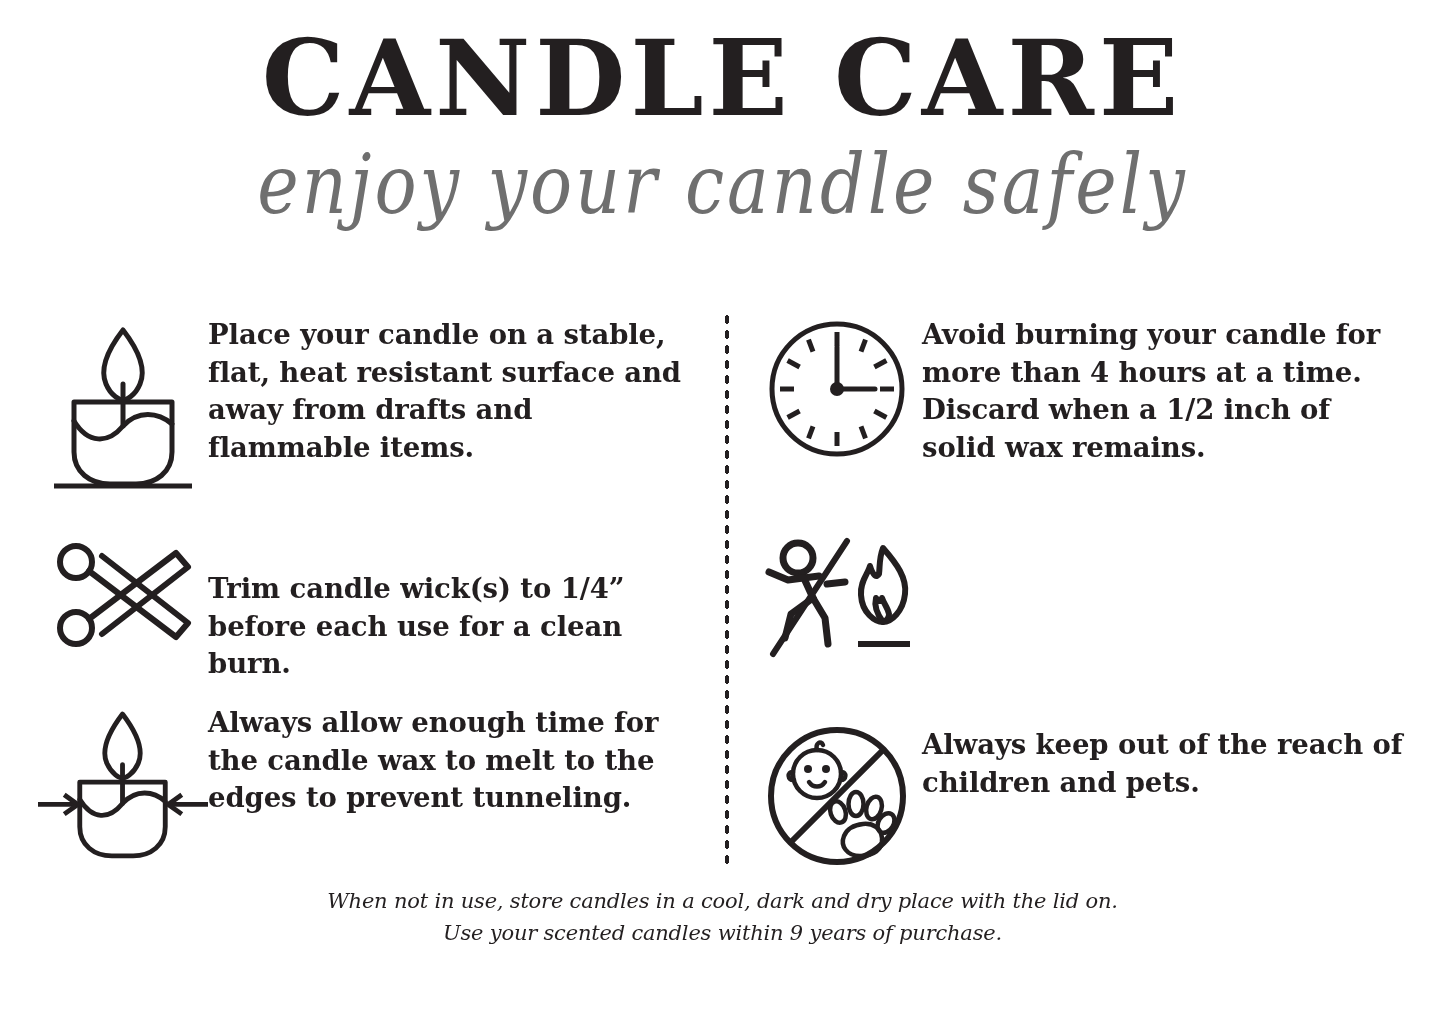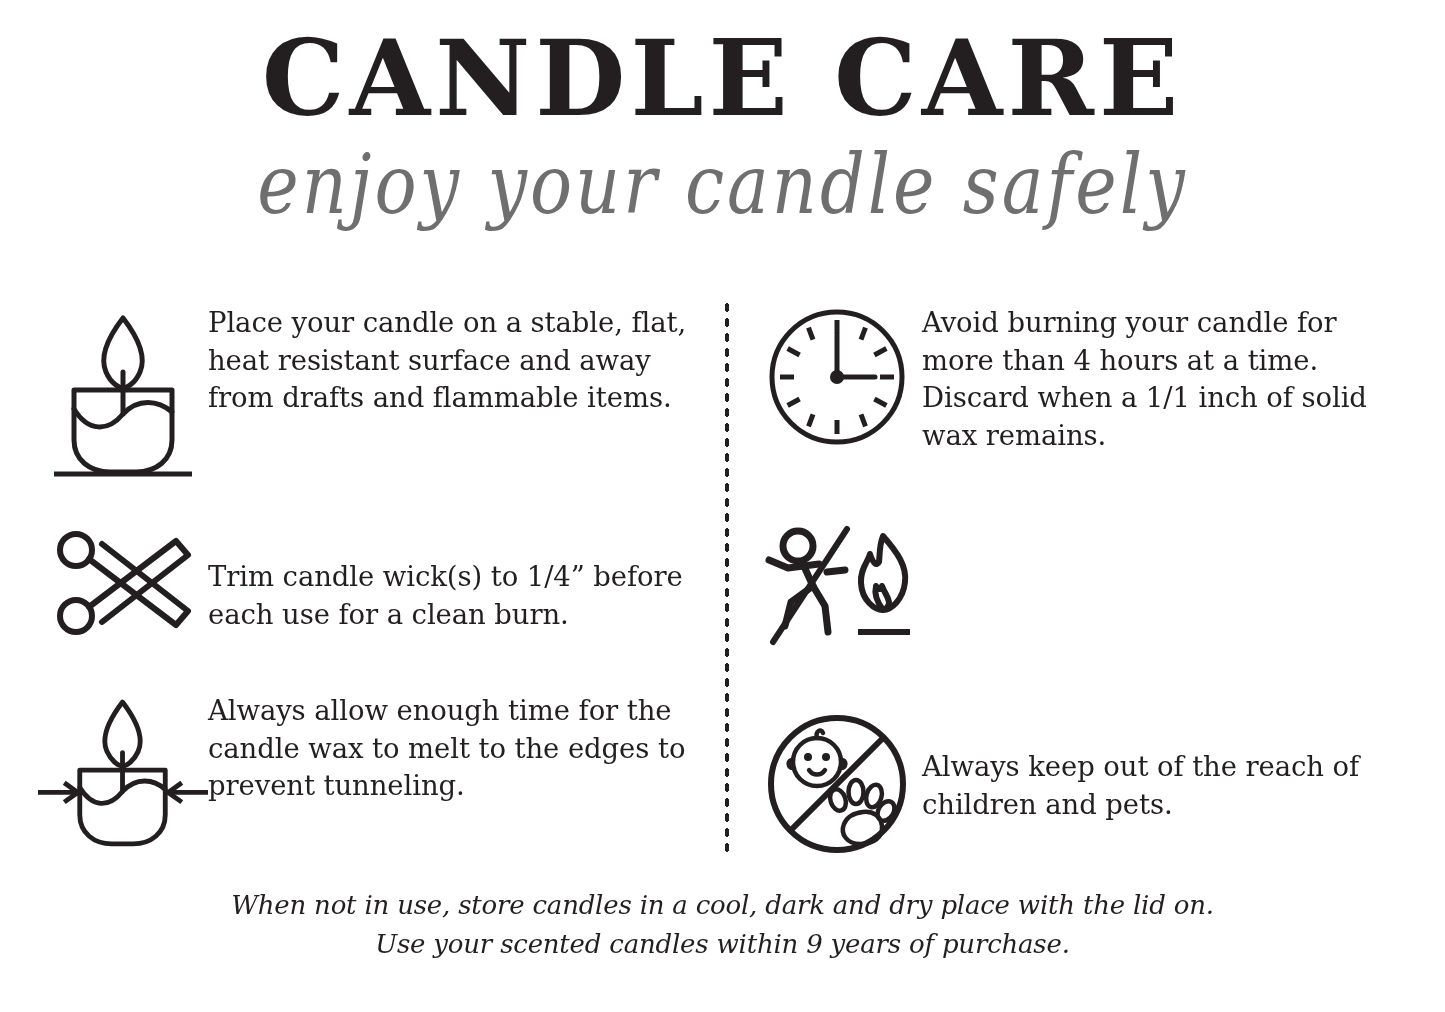--- a/index.html
+++ b/index.html
@@ -52,24 +52,25 @@
     letter-spacing: 3px;
     color: #6f6f6f;
     white-space: nowrap;
     transform: scaleY(1.18);
     transform-origin: center top;
   }
 
   
   .body-area {
     position: absolute;
-    top: 292px;
+    top: 304px;
     left: 0;
     width: 1420px;
     height: 565px;
+    font-weight: bold;
   }
 
   .divider {
     position: absolute;
     left: 723px;
     top: 8px;
     width: 8px;
     height: 558px;
     background-image: radial-gradient(#231f20 39%, rgba(255,255,255,0) 42%);
     background-size: 8px 15px;
@@ -109,39 +110,39 @@
     padding-top: 2px;
   }
 
   
   .row-1 { top: 10px; }
   .row-2 { top: 232px; }
   .row-3 { top: 398px; }
 
   .row-1r { top: 10px; }
   .row-2r { top: 232px; }
-  .row-3r { top: 420px; align-items: center; }
+  .row-3r { top: 420px; }
 
   .tip-text.w-left1 { width: 452px; }
   .tip-text.w-left2 { width: 430px; margin-top: 32px; }
   .tip-text.w-left3 { width: 448px; }
   .tip-text.w-right1 { width: 438px; }
   .tip-text.w-right2 { width: 432px; }
   .tip-text.w-right3 { width: 420px; }
 
   
   .footer {
     position: absolute;
     left: 0;
     top: 886px;
     width: 1445px;
     text-align: center;
     font-family: "DejaVu Serif", serif;
     font-style: italic;
-    font-size: 26px;
+    font-size: 21px;
     line-height: 1.5;
     color: #231f20;
     letter-spacing: -0.2px;
   }
   .footer div { white-space: nowrap; }
 
   svg { display: block; }
 </style>
 </head>
 <body>
@@ -245,21 +246,21 @@
               <path d="M25.6 46.5 L37.6 53"></path>
               <path d="M46.5 25.6 L51 37.6"></path>
             </g>
             <g stroke="#231f20" stroke-width="5" stroke-linecap="round">
               <path d="M75 75 L75 33"></path>
               <path d="M75 75 L113 75"></path>
             </g>
             <circle cx="75" cy="75" r="7" fill="#231f20"></circle>
           </svg>
         </div>
-        <div class="tip-text w-right1">Avoid burning your candle for more than 4 hours at a time. Discard when a 1/1 inch of solid wax remains.</div>
+        <div class="tip-text w-right1">Avoid burning your candle for more than 4 hours at a time. Discard when a 1/2 inch of solid wax remains.</div>
       </div>
 
       <div class="tip row-2r">
         <div class="tip-icon">
           <svg width="165" height="125" viewBox="0 0 165 125">
             <g fill="none" stroke="#231f20" stroke-width="7" stroke-linecap="round" stroke-linejoin="round">
 
               <circle cx="43" cy="22" r="15"></circle>
 
               <path d="M47 38 L58 62"></path>

